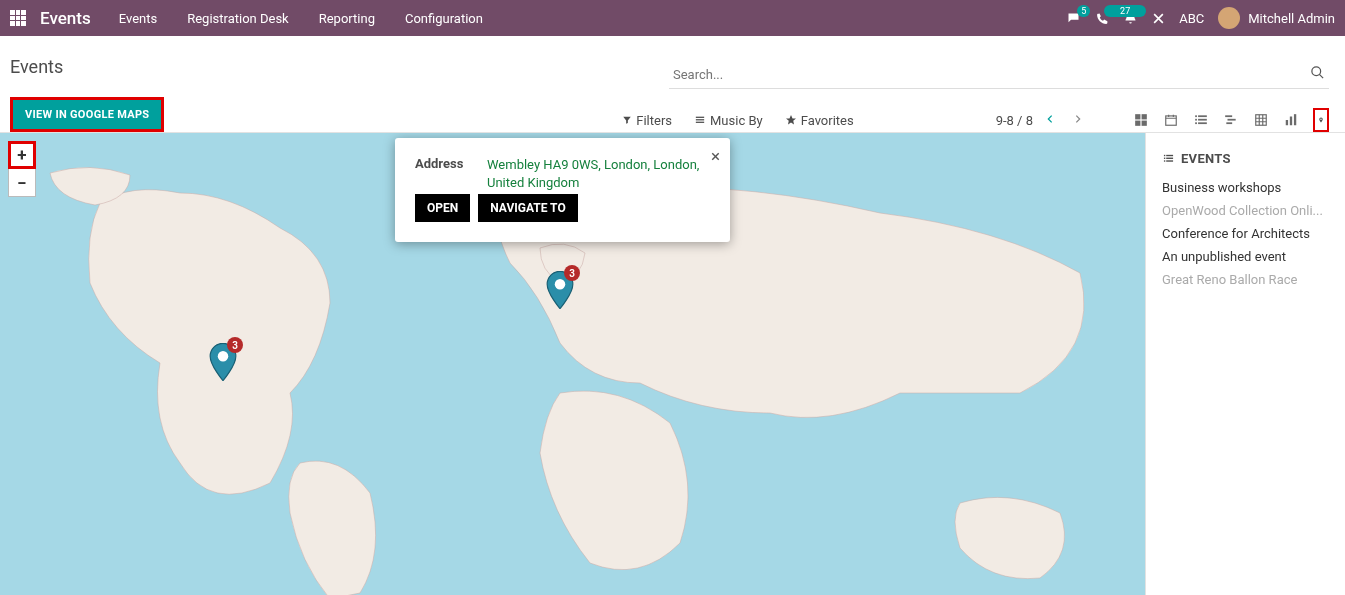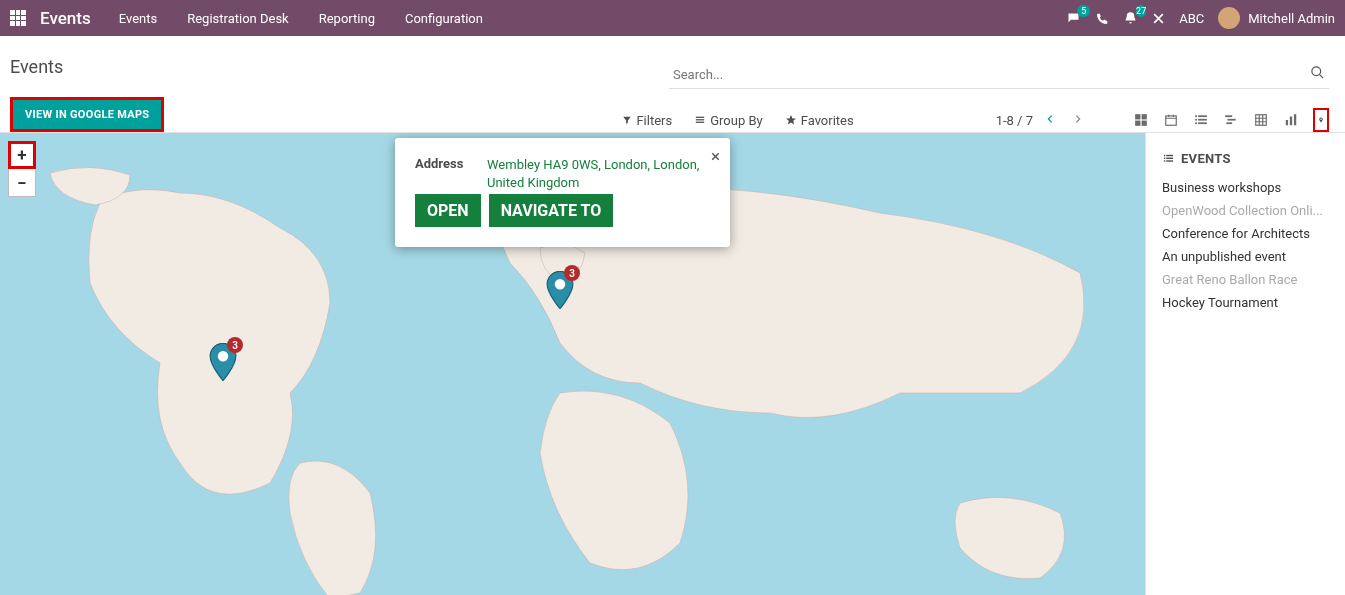--- a/index.html
+++ b/index.html
@@ -9,21 +9,21 @@
 .top-navbar { height: 36px; background: #714B67; color: #fff; display: flex; align-items: center; padding: 0 10px; font-size: 13px; }
 .apps-grid { width: 16px; height: 16px; display: grid; grid-template-columns: repeat(3,1fr); grid-template-rows: repeat(3,1fr); gap: 1px; margin-right: 14px; cursor: pointer; }
 .apps-grid span { background: #fff; }
 .brand { font-size: 17px; font-weight: 500; margin-right: 28px; }
 .nav-links { display: flex; gap: 30px; }
 .nav-link { color: #fff; cursor: pointer; }
 .nav-right { margin-left: auto; display: flex; align-items: center; gap: 14px; }
 .badge-chat { position: relative; }
 .badge-chat .count { position: absolute; top: -6px; right: -8px; background: #00a09d; border-radius: 8px; font-size: 9px; padding: 1px 4px; }
 .badge-activity { position: relative; }
-.badge-activity .count { position: absolute; top: -6px; right: -8px; background: #00a09d; border-radius: 8px; font-size: 9px; padding: 1px 0; }
+.badge-activity .count { position: absolute; top: -6px; right: -8px; background: #00a09d; border-radius: 8px; font-size: 9px; padding: 1px 16px; }
 .icon-btn { cursor: pointer; display: inline-flex; align-items: center; }
 .avatar { width: 22px; height: 22px; border-radius: 50%; background: #d4a574; display: inline-block; }
 .user-info { display: flex; align-items: center; gap: 8px; }
 
 
 .control-panel { border-bottom: 1px solid #e2e2e2; padding: 10px 16px 0 10px; }
 .cp-row1 { display: flex; align-items: center; height: 40px; }
 .page-title { font-size: 18px; color: #4c4c4c; }
 .search-box { margin-left: auto; width: 660px; position: relative; margin-top: 18px; }
 .search-input { width: 100%; border: none; border-bottom: 1px solid #ddd; padding: 6px 28px 6px 4px; font-size: 13px; outline: none; }
@@ -54,21 +54,21 @@
 .pin .pin-count { position: absolute; top: -6px; right: -6px; background: #b52a2a; color: #fff; border-radius: 50%; width: 16px; height: 16px; font-size: 10px; display: flex; align-items: center; justify-content: center; font-weight: 600; }
 .pin-us { left: 209px; top: 210px; }
 .pin-uk { left: 546px; top: 138px; }
 
 .popup { position: absolute; left: 395px; top: 5px; width: 335px; background: #fff; border-radius: 3px; box-shadow: 0 2px 12px rgba(0,0,0,0.35); padding: 18px 20px 20px; font-size: 13px; }
 .popup-close { position: absolute; right: 10px; top: 8px; color: #555; font-size: 17px; cursor: pointer; }
 .popup-row { display: flex; gap: 18px; margin-bottom: 2px; }
 .popup-label { font-weight: 700; color: #4c4c4c; width: 54px; }
 .popup-val { color: #15803d; line-height: 1.4; flex: 1; }
 .popup-actions { display: flex; gap: 8px; }
-.popup-btn { background: #15803d; color: #fff; border: none; padding: 7px 12px; font-size: 16px; font-weight: 700; cursor: pointer; }
+.popup-btn { background: #000000; color: #fff; border: none; padding: 7px 12px; font-size: 12px; font-weight: 700; cursor: pointer; }
 
 .sidebar-events { width: 200px; border-left: 1px solid #e2e2e2; padding: 18px 16px; font-size: 13px; }
 .sidebar-title { display: flex; align-items: center; gap: 6px; color: #4c4c4c; font-weight: 700; margin-bottom: 10px; letter-spacing: 0.3px; }
 .event-item { padding: 4px 0; color: #333; cursor: pointer; white-space: nowrap; overflow: hidden; text-overflow: ellipsis; }
 .event-item.muted { color: #aaa; }
 
 
 .land { fill: #f2ebe4; stroke: #c8a9a5; stroke-width: 0.5; }
 </style>
 </head>
@@ -145,30 +145,30 @@
             <path d="M3 4h18l-7 9v6l-4 2v-8L3 4z"></path>
           </svg>
         <span>Filters</span>
       </div>
       <div class="search-opt">
         <svg width="12" height="10" viewBox="0 0 24 24" fill="#4c4c4c">
             <rect x="2" y="4" width="20" height="3"></rect>
             <rect x="2" y="10" width="20" height="3"></rect>
             <rect x="2" y="16" width="20" height="3"></rect>
           </svg>
-        <span>Group By</span>
+        <span>Music By</span>
       </div>
       <div class="search-opt">
         <svg width="12" height="12" viewBox="0 0 24 24" fill="#4c4c4c">
             <path d="M12 2l3 7h7l-5.5 4.5L18 21l-6-4-6 4 1.5-7.5L2 9h7z"></path>
           </svg>
         <span>Favorites</span>
       </div>
       <div class="pager">
-        <span>1-8 / 7</span>
+        <span>9-8 / 8</span>
         <span class="pager-arrow active">
           <svg width="10" height="12" viewBox="0 0 24 24" fill="none" stroke="#00a09d" stroke-width="3">
               <path d="M16 4l-8 8 8 8"></path>
             </svg>
         </span>
         <span class="pager-arrow">
           <svg width="10" height="12" viewBox="0 0 24 24" fill="none" stroke="#888" stroke-width="3">
               <path d="M8 4l8 8-8 8"></path>
             </svg>
         </span>
@@ -286,15 +286,14 @@
           <rect x="2" y="16" width="3" height="3"></rect>
           <rect x="7" y="16" width="15" height="3"></rect>
         </svg>
       <span>EVENTS</span>
     </div>
     <div class="event-item">Business workshops</div>
     <div class="event-item muted">OpenWood Collection Onli...</div>
     <div class="event-item">Conference for Architects</div>
     <div class="event-item">An unpublished event</div>
     <div class="event-item muted">Great Reno Ballon Race</div>
-    <div class="event-item">Hockey Tournament</div>
   </div>
 </div>
 
 </body></html>

